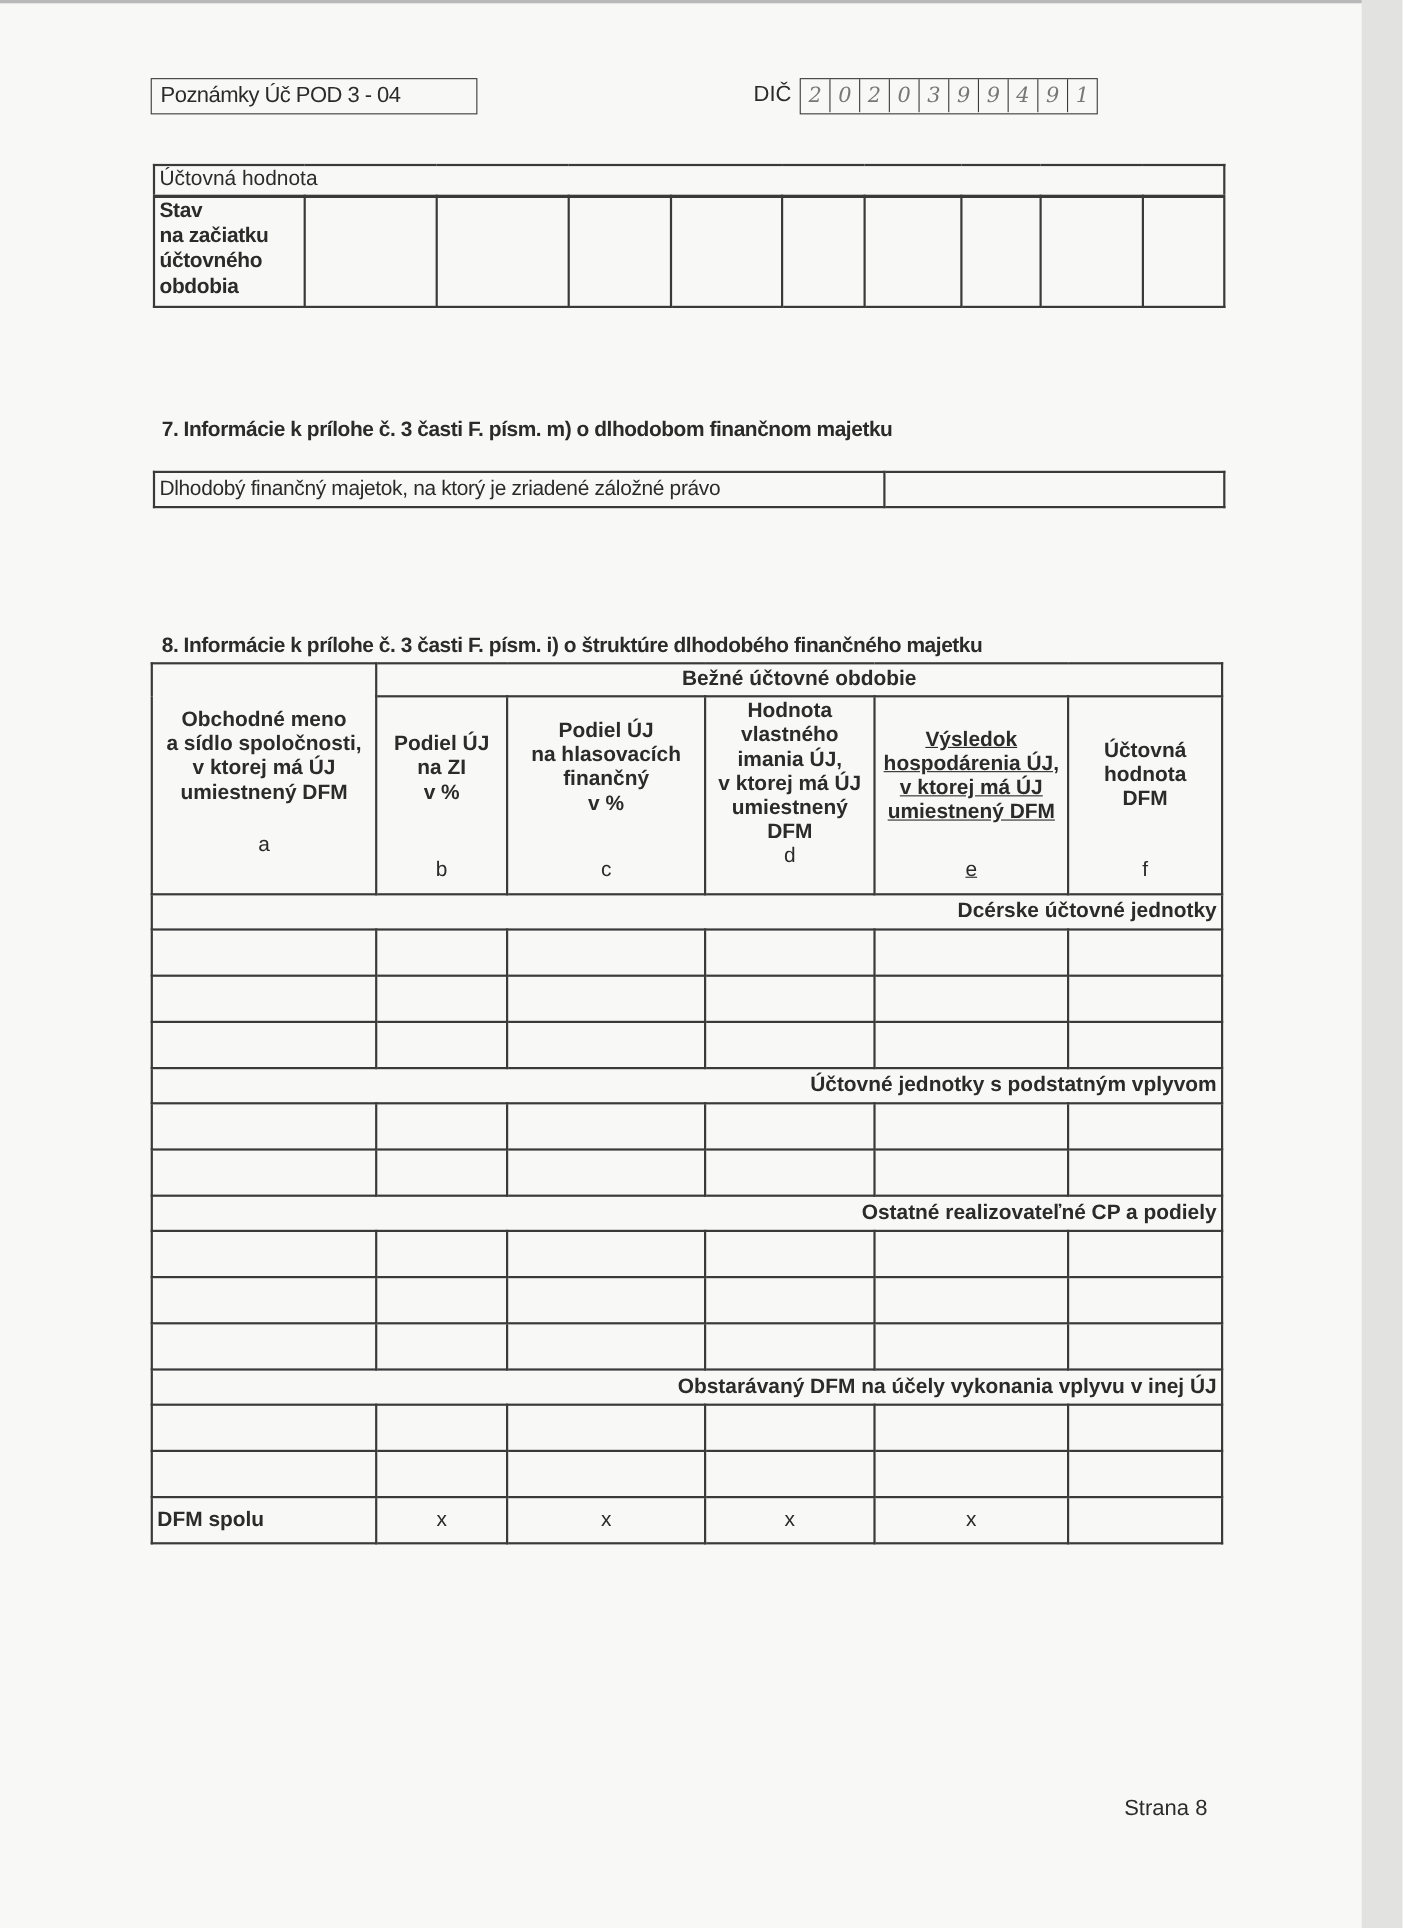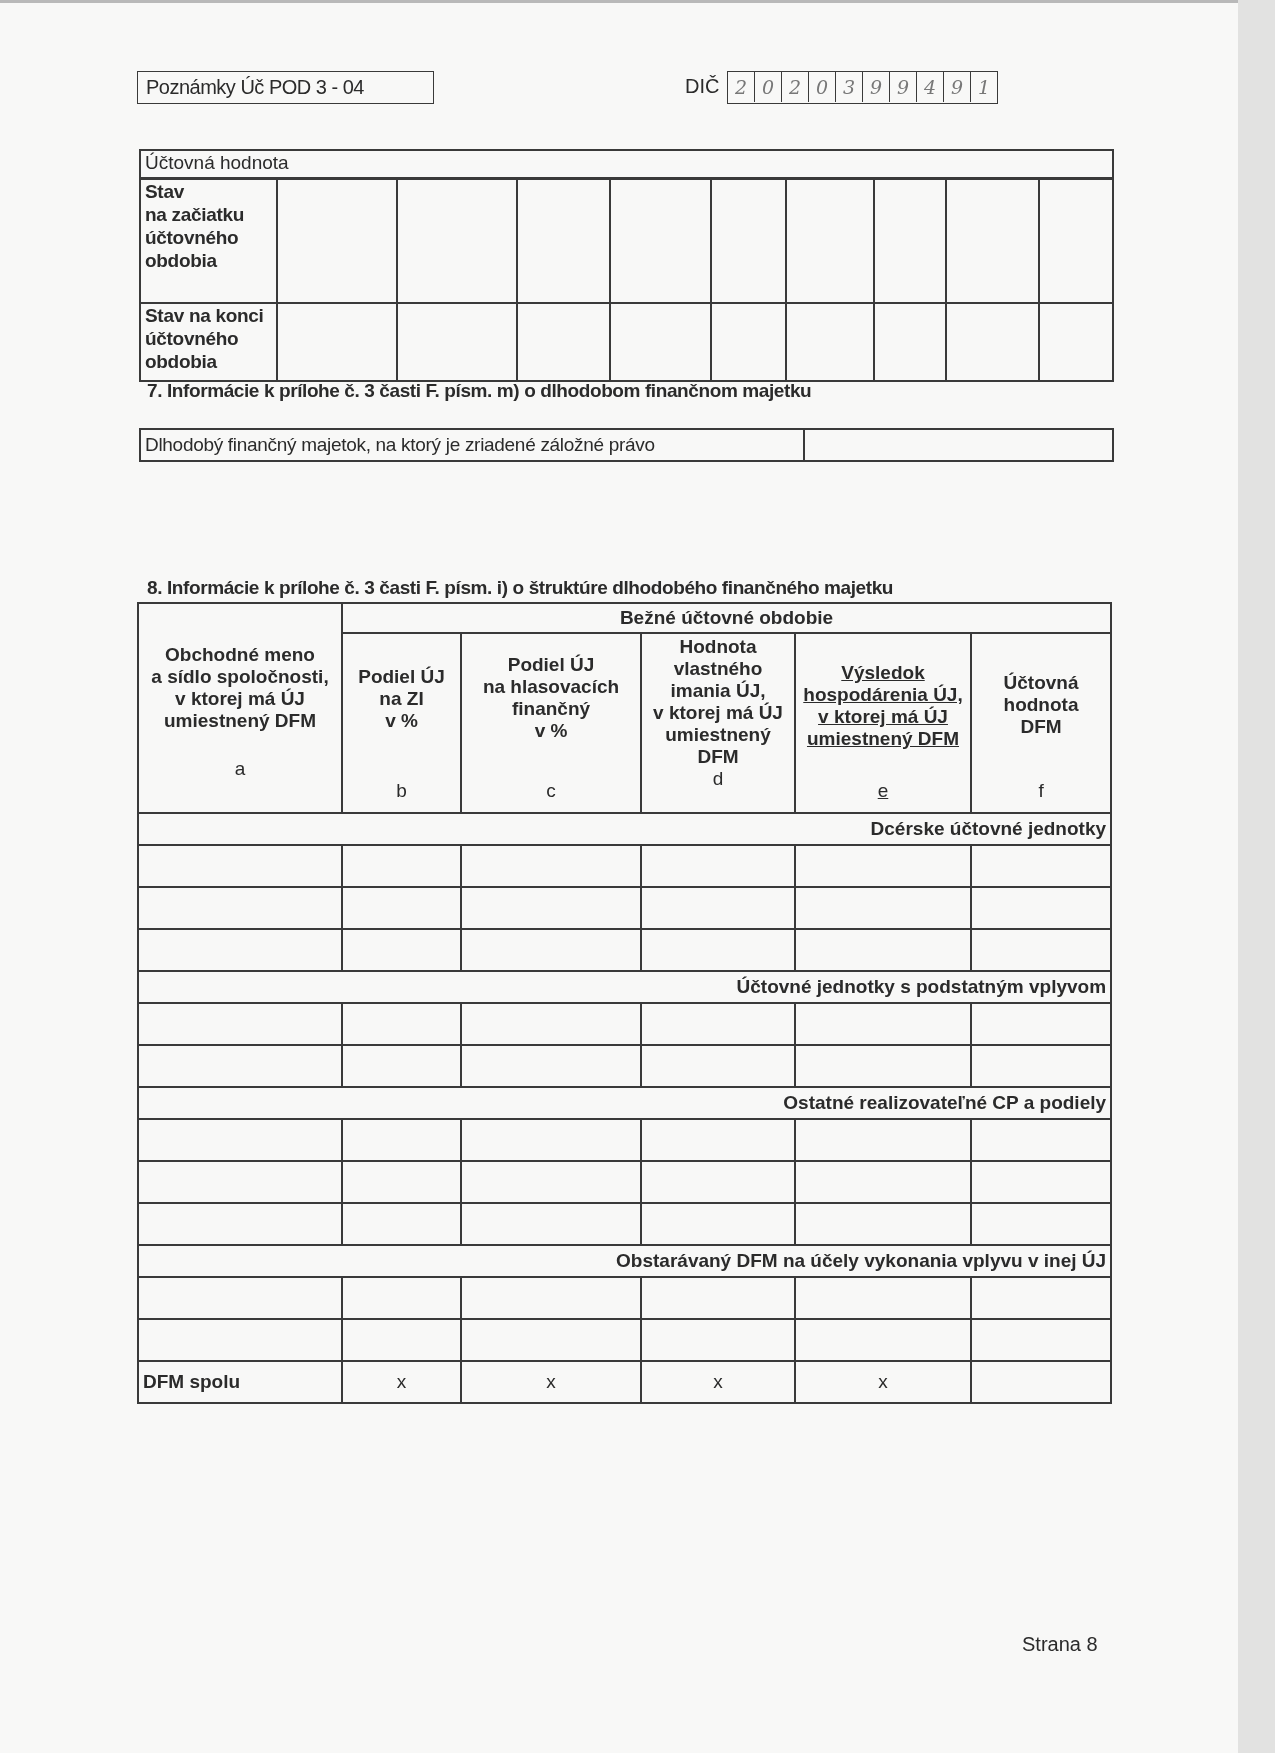--- a/index.html
+++ b/index.html
@@ -89,42 +89,26 @@
       <col style="width:75px">
       <col style="width:88px">
       <col style="width:72px">
     <col style="width:93px">
       <col style="width:74px">
   </colgroup>
   <tbody>
       <tr>
         <td class="head" colspan="10">Účtovná hodnota</td>
       </tr>
-  <tr style="height:124px">
+  <tr style="height:100px">
     <td class="rowlbl">
       <div>Stav</div>
           <div>na začiatku</div>
       <div>účtovného</div>
           <div>obdobia</div>
-    </td>
-    <td></td>
-        <td></td>
-    <td></td>
-        <td></td>
-    <td></td>
-        <td></td>
-    <td></td>
-        <td></td>
-    <td></td>
-  </tr>
-  <tr style="height:78px">
-    <td class="rowlbl">
-      <div>Stav na konci</div>
-          <div>účtovného</div>
-      <div>obdobia</div>
     </td>
     <td></td>
         <td></td>
     <td></td>
         <td></td>
     <td></td>
         <td></td>
     <td></td>
         <td></td>
     <td></td>

